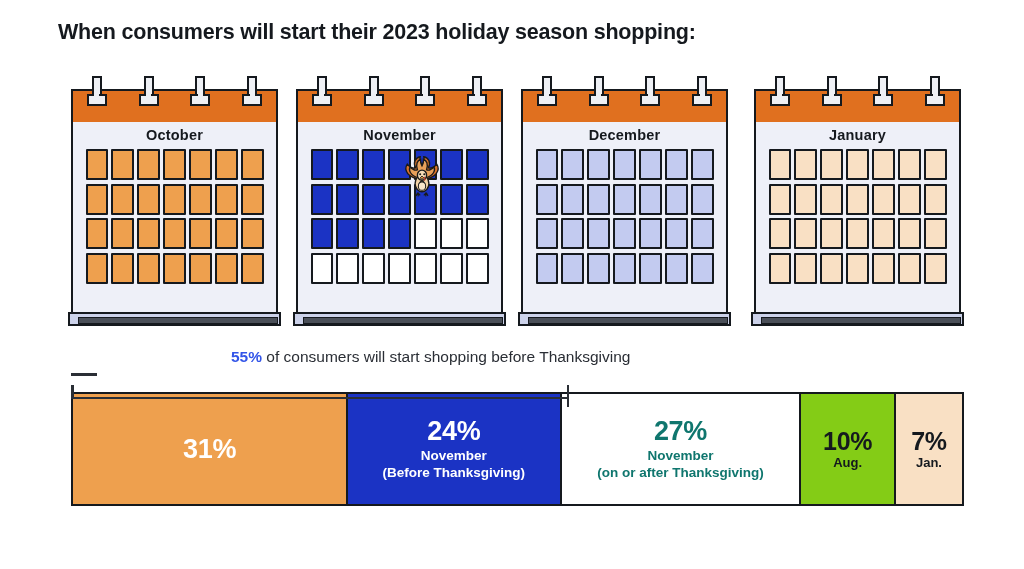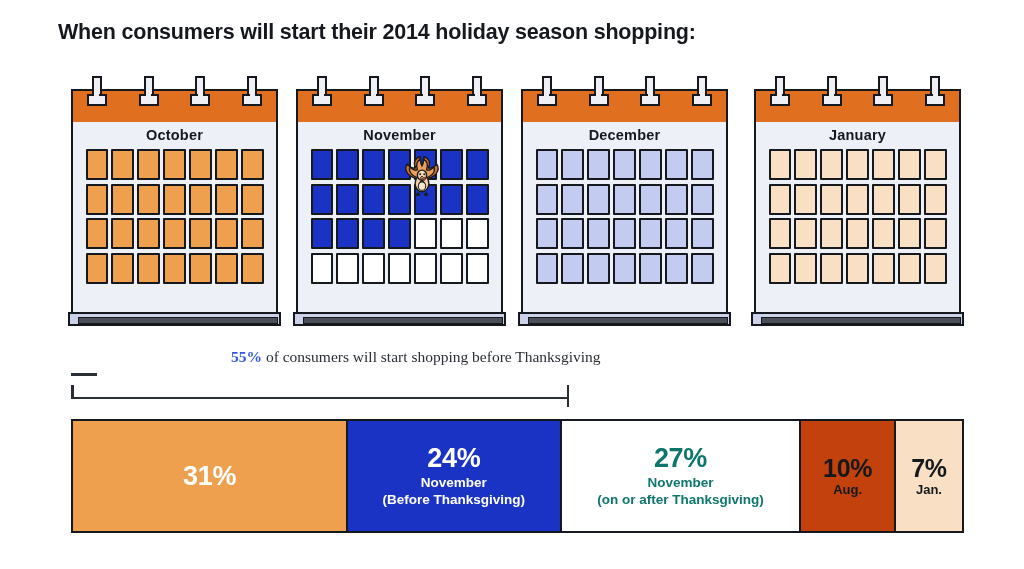--- a/index.html
+++ b/index.html
@@ -95,49 +95,48 @@
     position:absolute;left:0;bottom:0;width:2.5px;height:14px;background:#2a2e35;
   }
   .bracket .vright{
     position:absolute;right:0;bottom:-8px;width:2.5px;height:22px;background:#2a2e35;
   }
   .bracket .tick{
     position:absolute;left:0;top:0;width:26px;height:2.5px;background:#2a2e35;
   }
   .annot{
     position:absolute;left:231px;top:348px;font-size:15.5px;
-    color:#2a2e35;white-space:nowrap;font-family:Liberation Serif, serif;
+    color:#2a2e35;white-space:nowrap;
   }
   .annot .pct{color:#3355e8;font-weight:bold;}
 
   
   .bar-wrap{
     position:absolute;left:71px;top:392px;width:893px;height:114px;
     display:flex;border:2.5px solid #15191e;box-sizing:border-box;
     background:#fff;
-    margin-top:27px;
   }
   .seg{
     position:relative;display:flex;flex-direction:column;
     align-items:center;justify-content:center;
     box-sizing:border-box;height:100%;
     border-right:2.5px solid #15191e;
   }
   .seg:last-child{border-right:none;}
   .seg .big{font-size:27px;font-weight:bold;line-height:1.04;letter-spacing:-0.3px;}
   .seg .sub{font-size:13.5px;font-weight:bold;line-height:1.22;text-align:center;margin-top:3px;}
   .seg.small .big{font-size:25px;}
   .seg.small .sub{font-size:13px;margin-top:1px;}
 </style>
 </head>
 <body>
 
 <div class="page">
 
-  <div class="title">When consumers will start their 2014 holiday season shopping:</div>
+  <div class="title">When consumers will start their 2023 holiday season shopping:</div>
 
   <div id="calendars-host">
       <div class="cal" style="left: 71px;">
     <div class="cal-rings">
           <div class="ring">
         <div class="stem"></div>
         <div class="foot"></div>
         <div class="patch"></div>
       </div>
           <div class="ring">
@@ -427,21 +426,21 @@
         <div class="big">31%</div>
       </div>
       <div class="seg" style="flex: 24 0 0px; background: rgb(27, 51, 196); color: rgb(255, 255, 255);">
         <div class="big">24%</div>
         <div class="sub">November<br>(Before Thanksgiving)</div>
       </div>
       <div class="seg" style="flex: 27 0 0px; background: rgb(255, 255, 255); color: #0f766e;">
         <div class="big">27%</div>
         <div class="sub">November<br>(on or after Thanksgiving)</div>
       </div>
-      <div class="seg small" style="flex: 10.5 0 0px; background: #c2410c; color: rgb(21, 25, 30);">
+      <div class="seg small" style="flex: 10.5 0 0px; background: #84cc16; color: rgb(21, 25, 30);">
         <div class="big">10%</div>
         <div class="sub">Aug.</div>
       </div>
       <div class="seg small" style="flex: 7.5 0 0px; background: rgb(249, 224, 196); color: rgb(21, 25, 30);">
         <div class="big">7%</div>
         <div class="sub">Jan.</div>
       </div>
     </div>
 
 </div>

